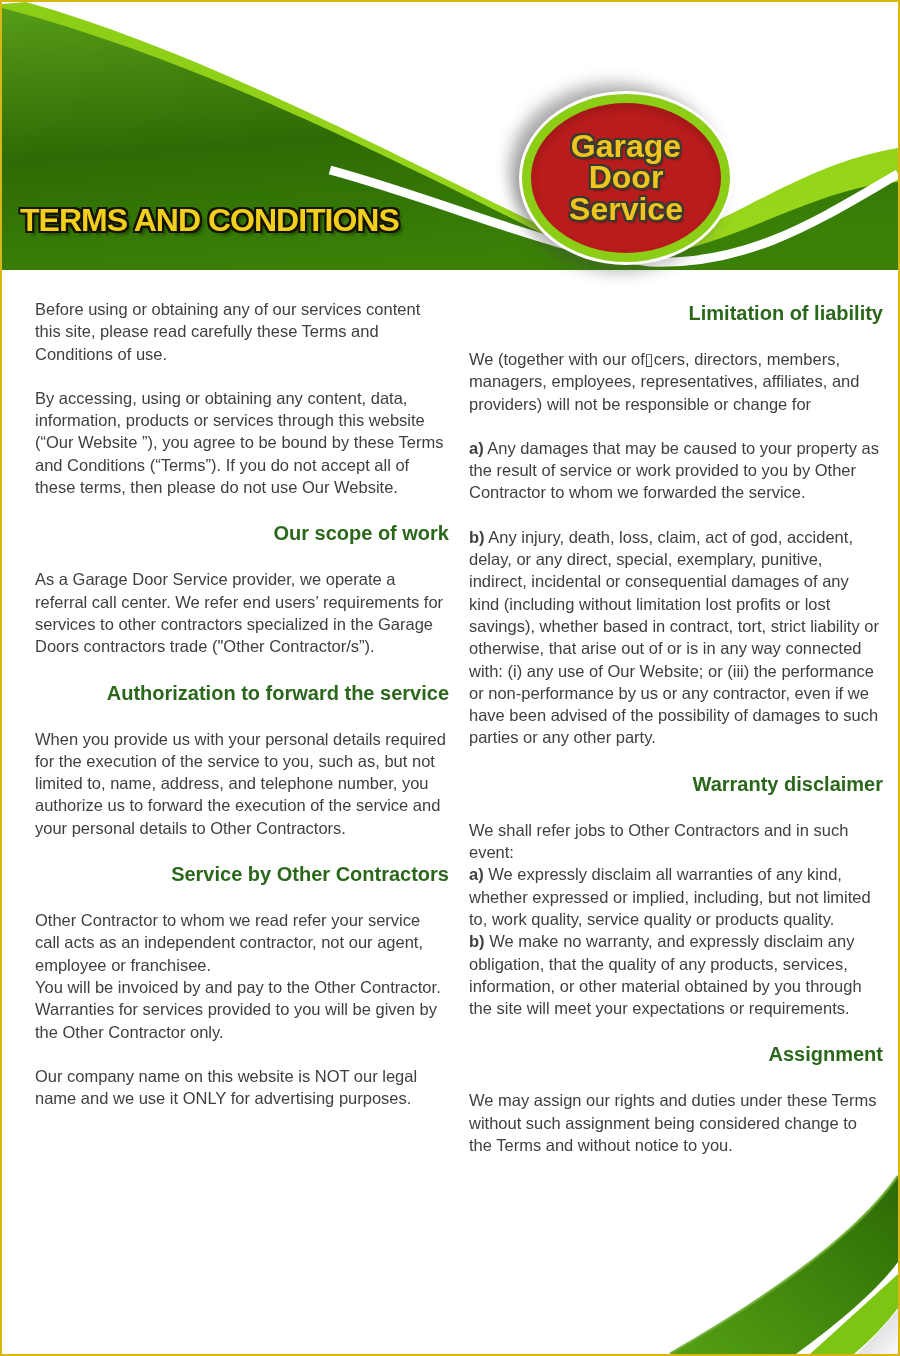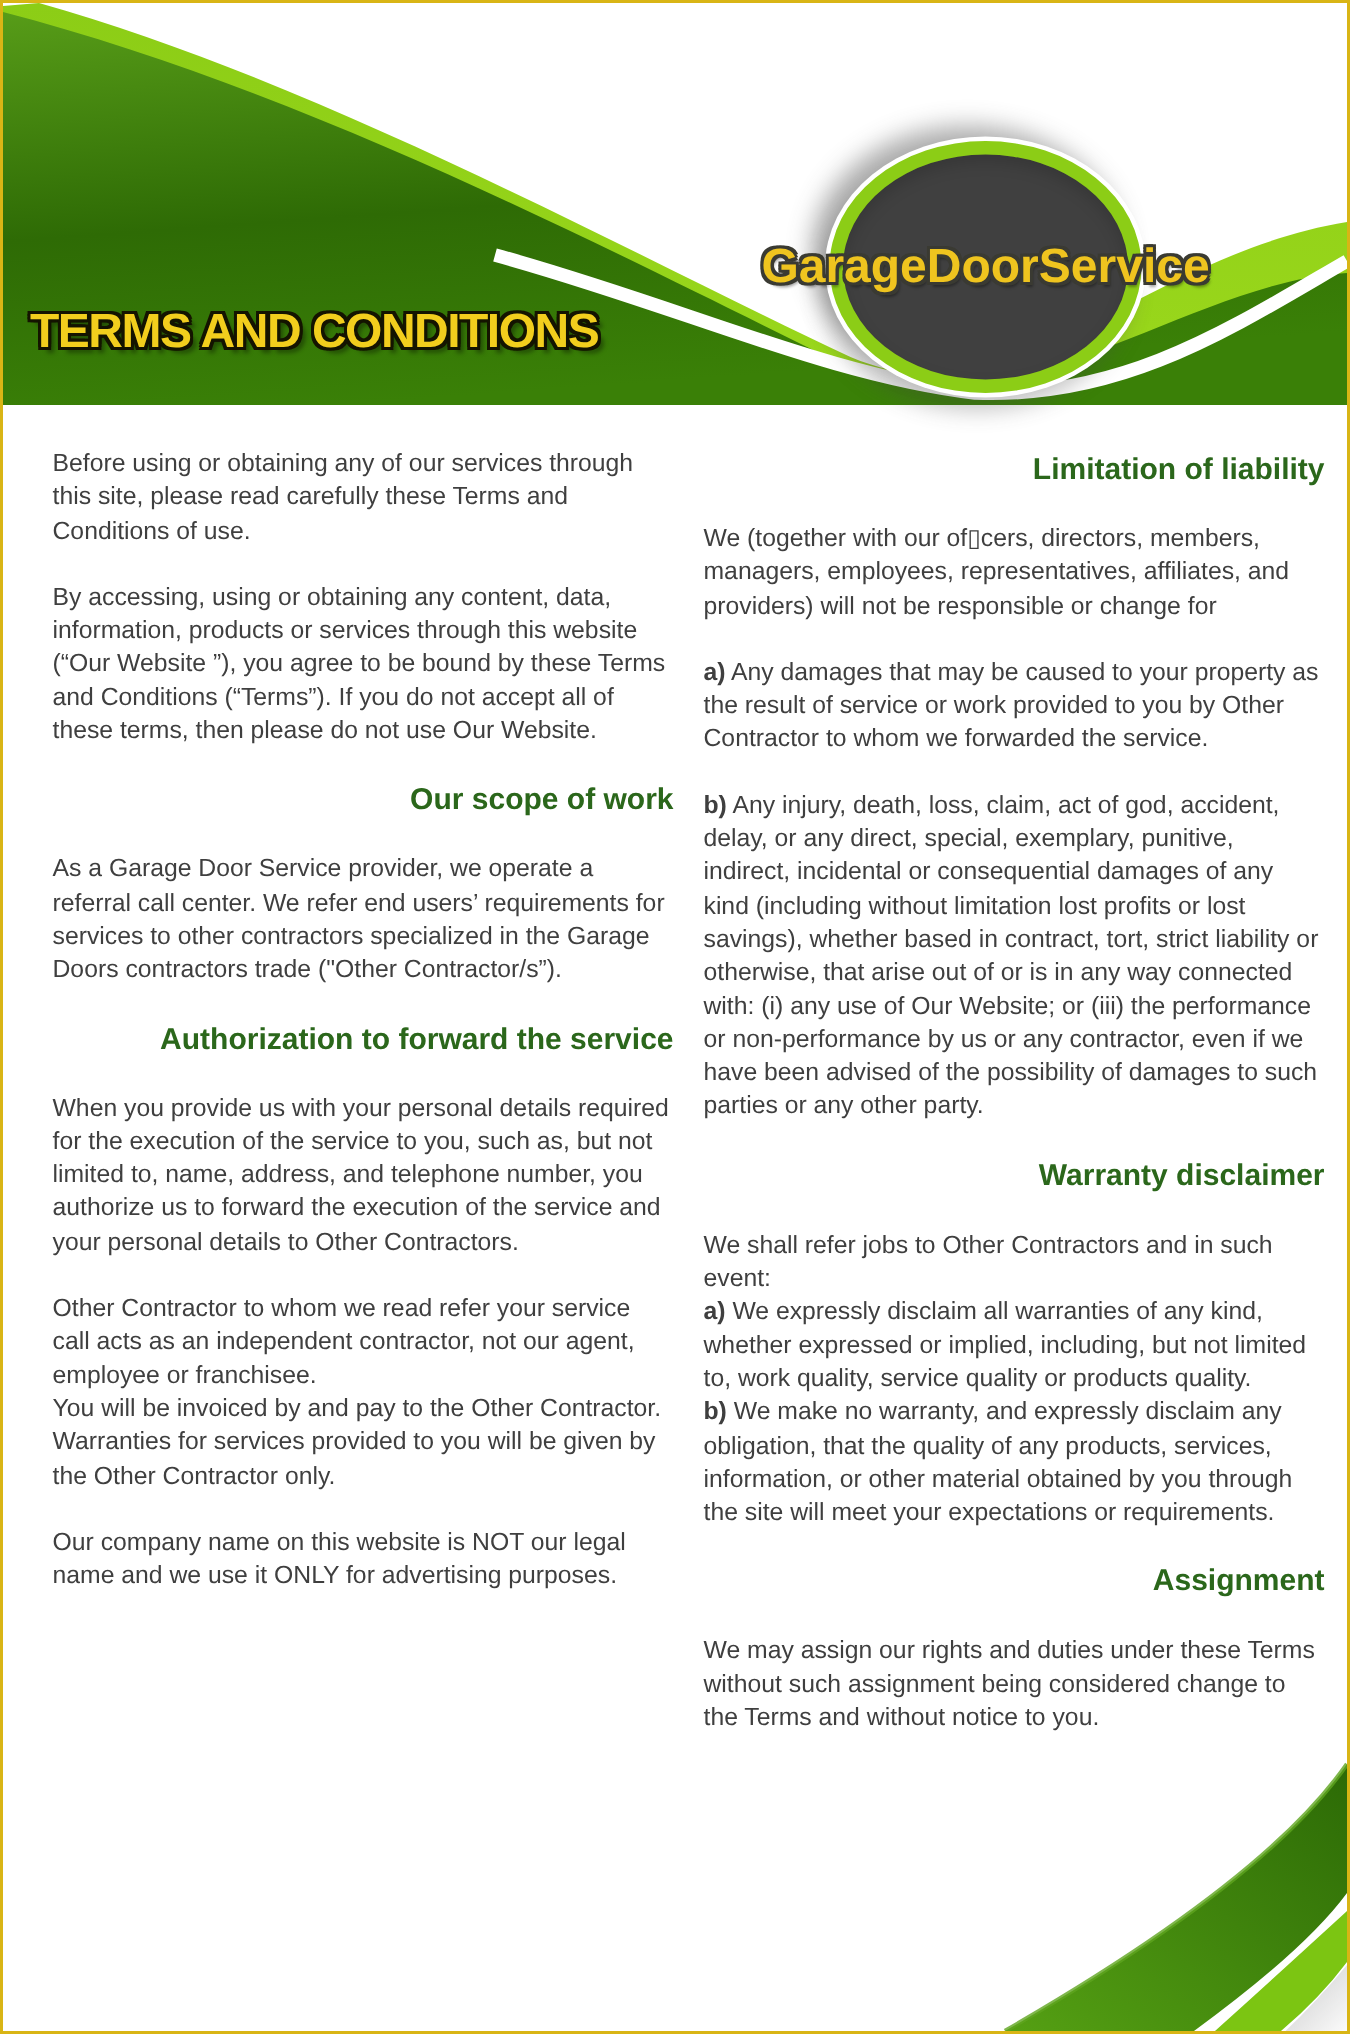--- a/index.html
+++ b/index.html
@@ -20,31 +20,31 @@
     color:var(--title-yellow,#f2ce1d);
     text-shadow:
       -2px -2px 0 #141400, 2px -2px 0 #141400,
       -2px  2px 0 #141400, 2px  2px 0 #141400,
       -2px  0   0 #141400, 2px  0   0 #141400,
        0   -2px 0 #141400, 0    2px 0 #141400,
        4px  4px 3px rgba(0,0,0,.35);
     white-space:nowrap;
   }
   #brand-badge{
-    position:absolute;left:551px;top:92px;z-index:3;
+    position:absolute;left:520px;top:92px;z-index:3;
     width:190px;height:150px;
-    background:#404040;
+    background:#b91c1c;
     border:9px solid #8ccd16;
     border-radius:50%;
     box-shadow:
       0 0 0 3px #ffffff,
       -12px -10px 16px rgba(70,70,70,.45),
       -6px 12px 14px rgba(70,70,70,.30),
       inset 0 5px 10px rgba(0,0,0,.15);
-    display:flex;flex-direction:row;align-items:center;justify-content:center;
+    display:flex;flex-direction:column;align-items:center;justify-content:center;
     text-align:center;
   }
   #brand-badge .badge-line{
     font-size:32px;font-weight:700;line-height:.98;
     color:var(--badge-yellow,#efc41f);
     text-shadow:
       -2px -2px 0 #3a3a32, 2px -2px 0 #3a3a32,
       -2px  2px 0 #3a3a32, 2px  2px 0 #3a3a32,
       -2px  0   0 #3a3a32, 2px  0   0 #3a3a32,
        0   -2px 0 #3a3a32, 0    2px 0 #3a3a32,
@@ -94,26 +94,27 @@
 
   <div id="page-title">TERMS AND CONDITIONS</div>
 
   <div id="brand-badge">
     <div class="badge-line">Garage</div>
     <div class="badge-line">Door</div>
     <div class="badge-line">Service</div>
   </div>
 
   <div id="left-column" class="column">
-      <p>Before using or obtaining any of our services through this site, please read carefully these Terms and Conditions of use.</p>
+      <p>Before using or obtaining any of our services content this site, please read carefully these Terms and Conditions of use.</p>
       <p>By accessing, using or obtaining any content, data, information, products or services through this website (“Our Website ”), you agree to be bound by these Terms and Conditions (“Terms”). If you do not accept all of these terms, then please do not use Our Website.</p>
       <h2>Our scope of work</h2>
       <p>As a Garage Door Service provider, we operate a referral call center. We refer end users’ requirements for services to other contractors specialized in the Garage Doors contractors trade ("Other Contractor/s”).</p>
       <h2>Authorization to forward the service</h2>
       <p>When you provide us with your personal details required for the execution of the service to you, such as, but not limited to, name, address, and telephone number, you authorize us to forward the execution of the service and your personal details to Other Contractors.</p>
+      <h2>Service by Other Contractors</h2>
       <p>Other Contractor to whom we read refer your service call acts as an independent contractor, not our agent, employee or franchisee.
 You will be invoiced by and pay to the Other Contractor.
 Warranties for services provided to you will be given by the Other Contractor only.</p>
       <p>Our company name on this website is NOT our legal name and we use it ONLY for advertising purposes.</p>
     </div>
   <div id="right-column" class="column">
       <h2>Limitation of liability</h2>
       <p>We (together with our of▯cers, directors, members, managers, employees, representatives, affiliates, and providers) will not be responsible or change for</p>
       <p><b>a)</b> Any damages that may be caused to your property as the result of service or work provided to you by Other Contractor to whom we forwarded the service.</p>
       <p><b>b)</b> Any injury, death, loss, claim, act of god, accident, delay, or any direct, special, exemplary, punitive, indirect, incidental or consequential damages of any kind (including without limitation lost profits or lost savings), whether based in contract, tort, strict liability or otherwise, that arise out of or is in any way connected with: (i) any use of Our Website; or (iii) the performance or non-performance by us or any contractor, even if we have been advised of the possibility of damages to such parties or any other party.</p>

